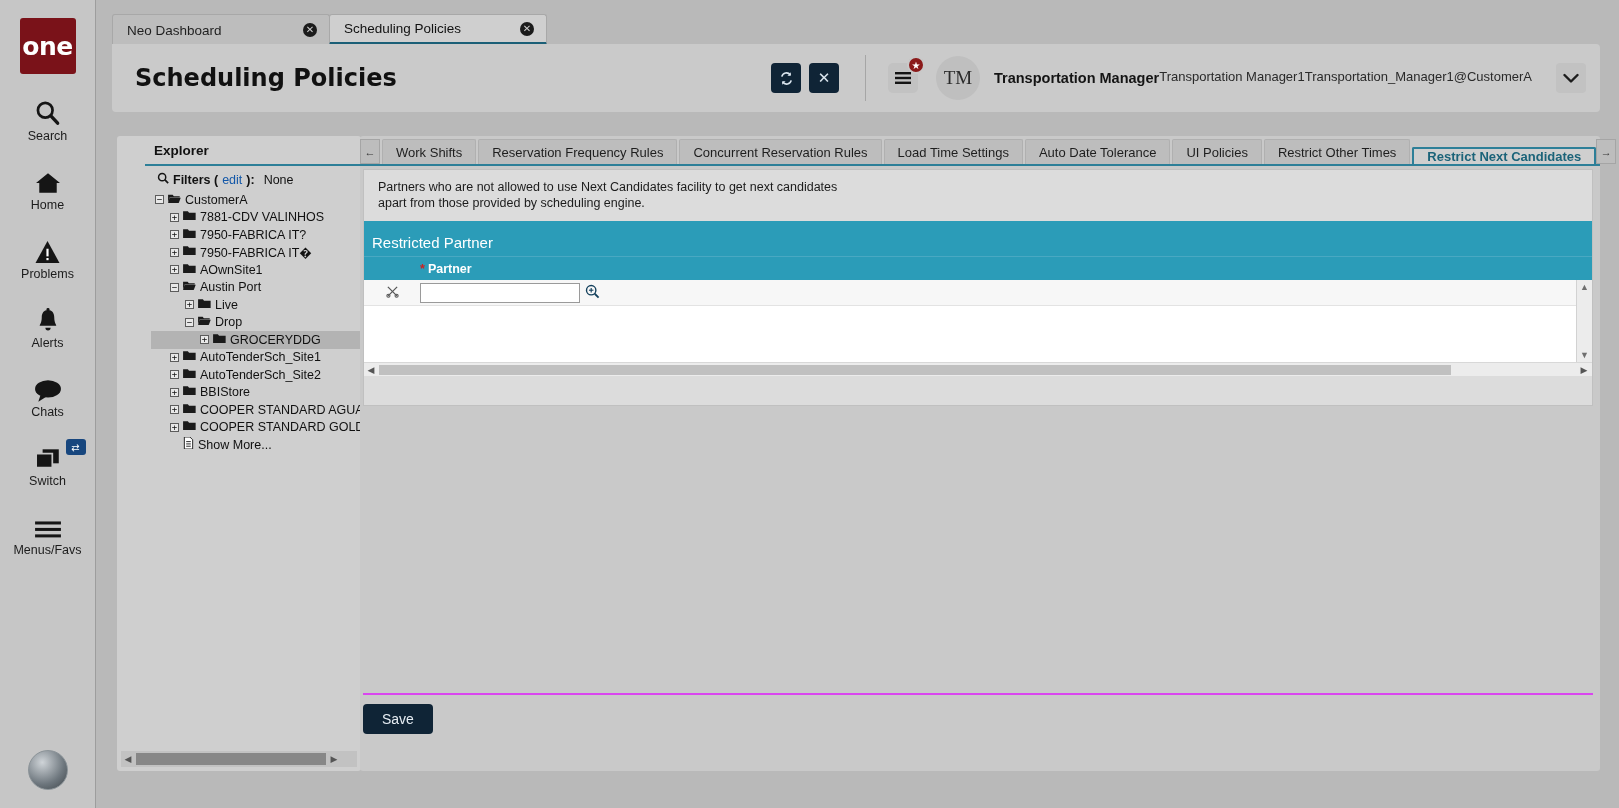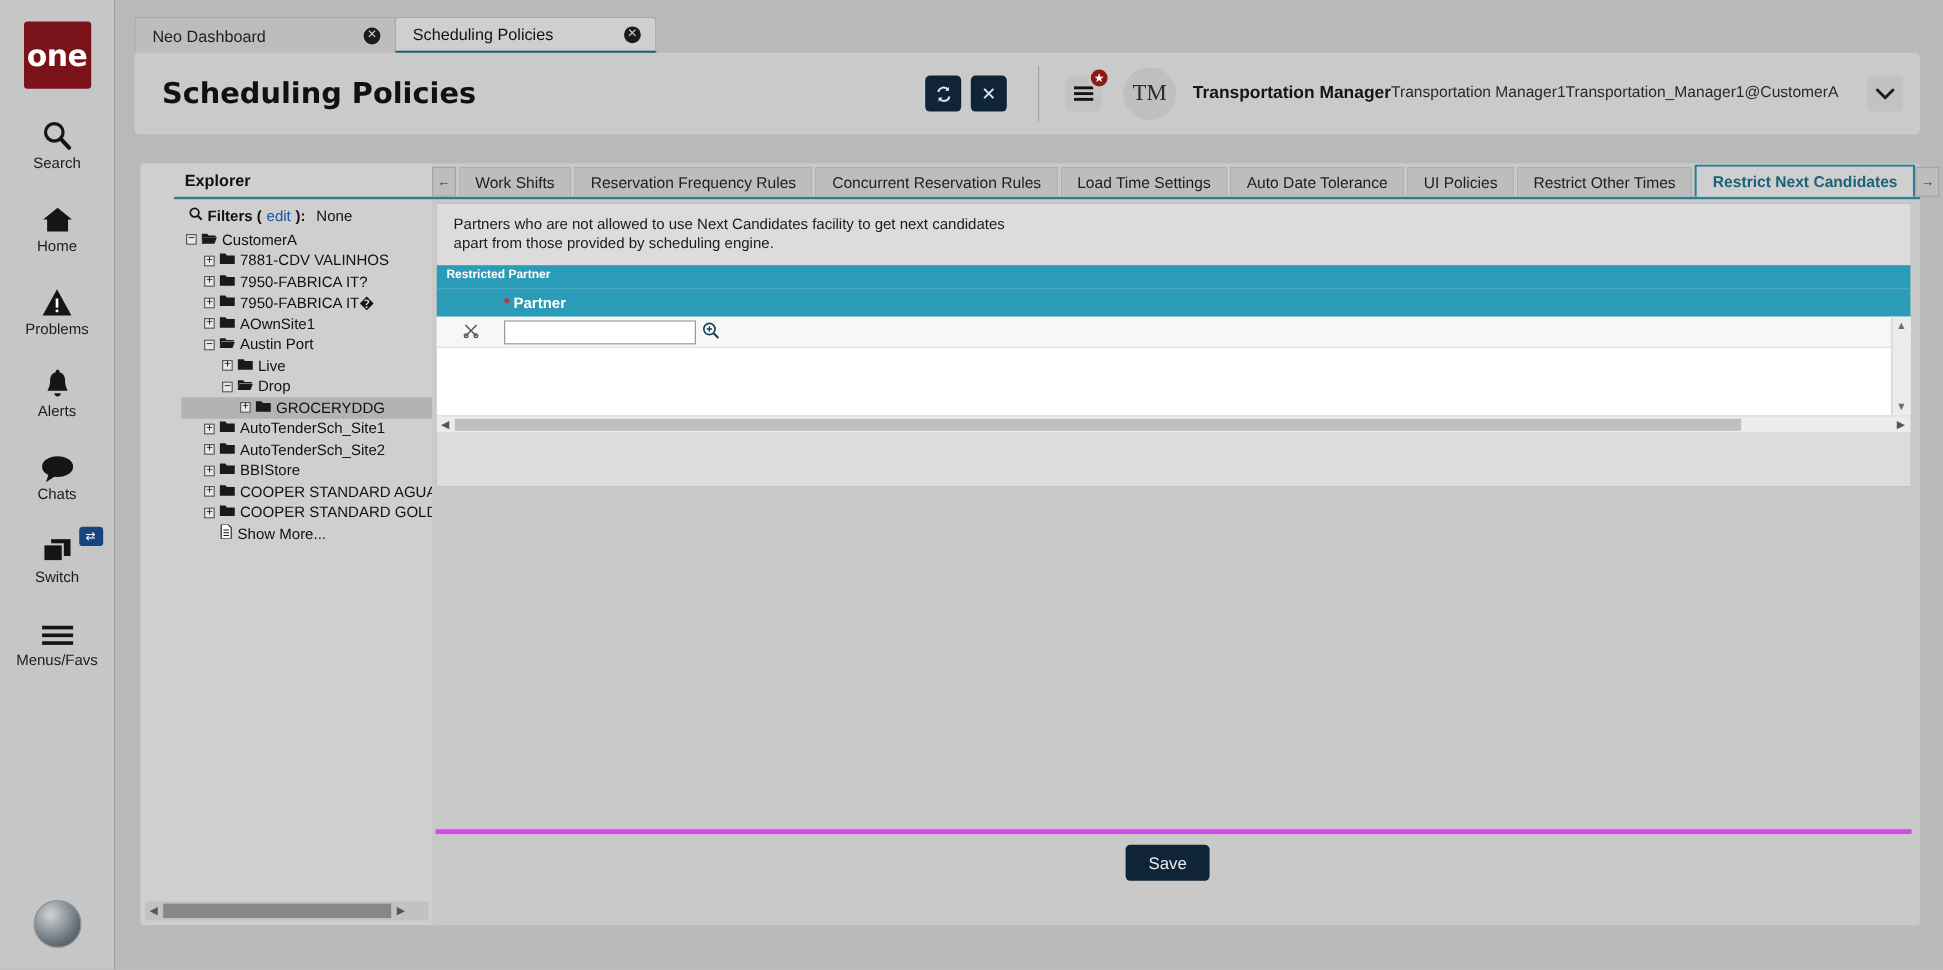--- a/index.html
+++ b/index.html
@@ -193,38 +193,38 @@
   .ptab {
     height: 25px; background:#bdbdbd; border:1px solid #b0b0b0; border-bottom:none;
     padding: 0 13px; display:flex;align-items:center;
     font-size: 13px; color:#1e1e1e; cursor:pointer;
     border-radius: 2px 2px 0 0;
     margin-left: 2px; white-space: nowrap;
   }
   .ptab.active {
     background:#cfcfcf; color:#1b6379; font-weight:bold;
     border: 2px solid #2d7f98; border-bottom:none;
-    height: 27px;
+    height: 17px;
   }
   #panel-body {
     margin: 0 0 0 0; padding: 0;
     height: 570px; position: relative;
   }
   #inner-card {
     position:absolute; left: 3px; top: 3px; right: 7px;
     background:#dcdcdc;
     height: 237px;
     border: 1px solid #c0c0c0;
   }
   #desc {
     font-size: 12.5px; color:#1b1b1b; padding: 10px 12px 10px 14px; line-height: 1.25;
   }
   #grid-title {
-    background:#2b9cb8; color:#fff; font-size:10px; font-weight:bold;
-    padding: 3px 0 5px 8px;
+    background:#2b9cb8; color:#fff; font-size:15px; font-weight:normal;
+    padding: 13px 0 5px 8px;
   }
   #grid-head {
     background:#2b9cb8; color:#fff; display:flex; align-items:center;
     height: 24px; border-top: 1px solid #49a8c2;
   }
   .gh-cell { font-size:12.5px; font-weight:bold; display:flex; align-items:center; }
   .req { color:#c22; margin-right:3px; }
   #grid-scrollarea { position:relative; background:#fff; height: 82px; }
   #grid-row {
     display:flex; align-items:center; height: 26px;
@@ -251,22 +251,22 @@
   #grid-hthumb { height:10px; background:#c0c0c0; flex:0 0 1072px; margin-left:1px; cursor:pointer;}
   #grid-h-right { margin-left:auto; width:16px; text-align:center; font-size:9px; color:#555; cursor:pointer;}
   #add-bar { background:#fff; height: 44px; display:flex; align-items:center; justify-content:flex-end; padding-right:12px; }
   #add-btn {
     background:#176a7f; color:#fff; font-size:14px;
     padding: 7px 18px; border-radius:3px; cursor:pointer; border:none;
     font-family:"Liberation Sans", sans-serif;
   }
   #save-bar {
     position:absolute; left:3px; right:7px; bottom: 2px;
-    border-top: 4px solid #d946ef;
-    display:flex; justify-content:center; padding: 9px 10px 0 0;
+    border-top: 2px solid #d946ef;
+    display:flex; justify-content:flex-start; padding: 9px 10px 0 0;
   }
   #save-btn {
     background:#0f2436; color:#e6edf3; font-size:14px;
     padding: 7px 19px; border-radius:4px; cursor:pointer; border:none;
     font-family:"Liberation Sans", sans-serif;
   }
 </style>
 </head>
 <body>
 

